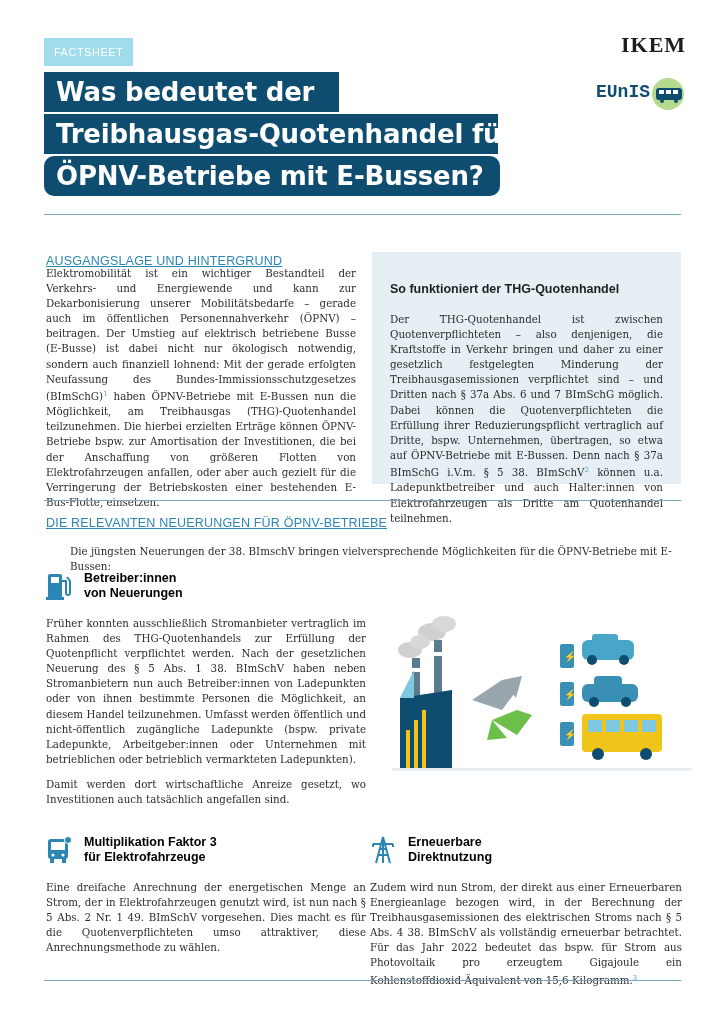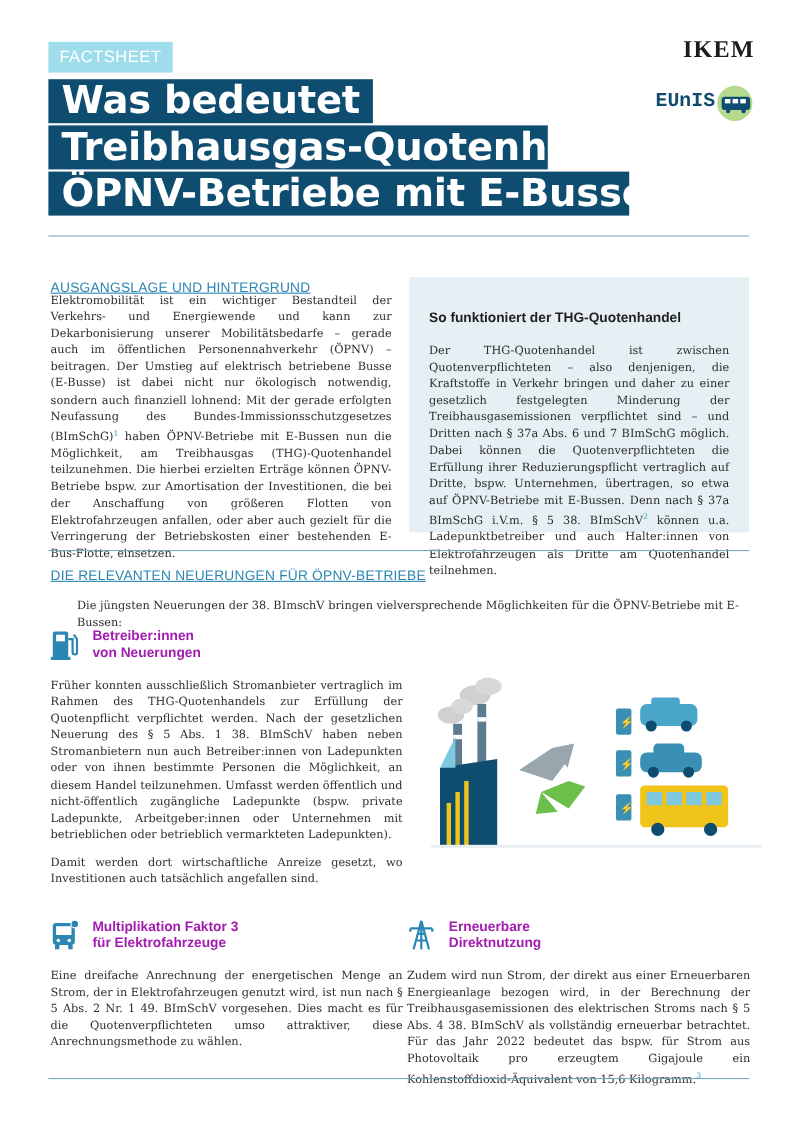--- a/index.html
+++ b/index.html
@@ -3,31 +3,31 @@
 <meta charset="utf-8">
 <style>
   * { box-sizing: border-box; margin: 0; padding: 0; }
   html, body { width: 724px; height: 1024px; background: #ffffff; overflow: hidden; }
   body { position: relative; font-family: "DejaVu Serif", serif; color: #2b2b2b; }
 
   
   .tag {
     position: absolute; left: 44px; top: 38px; height: 28px; padding: 0 10px;
     background: #9fdcec; color: #ffffff; font-family: "Liberation Sans", sans-serif;
-    font-size: 15px; line-height: 28px; letter-spacing: 0.5px;
+    font-size: 11px; line-height: 28px; letter-spacing: 0.5px;
   }
   .title-line {
     position: absolute; left: 44px; background: #0f4d70; color: #ffffff;
-    font-family: "DejaVu Sans", sans-serif; font-weight: bold; font-size: 35px;
+    font-family: "DejaVu Sans", sans-serif; font-weight: bold; font-size: 26px;
     line-height: 40px; height: 40px; padding: 0 12px; white-space: nowrap;
     letter-spacing: -0.2px;
   }
   .t1 { top: 72px; width: 295px; }
   .t2 { top: 114px; width: 454px; }
-  .t3 { top: 156px; width: 528px; }
+  .t3 { top: 156px; width: 456px; border-radius: 10px; }
 
   .logo-ikem {
     position: absolute; left: 621px; top: 32px; font-family: Liberation Serif, serif;
     font-weight: bold; font-size: 22px; color: #1d1d1d; letter-spacing: 1px;
   }
   .logo-eunis {
     position: absolute; left: 596px; top: 76px; width: 90px; height: 36px;
   }
   .logo-eunis .txt {
     position: absolute; left: 0; top: 6px; font-family: Liberation Mono, monospace;
@@ -55,21 +55,21 @@
     margin-bottom: 16px; margin-top: 16px;
   }
   .infobox p { font-size: 10.3px; line-height: 15.1px; text-align: justify; }
 
   .subhead {
     position: absolute; display: flex; align-items: flex-start; gap: 12px;
   }
   .subhead .icon { width: 26px; height: 30px; flex: 0 0 26px; }
   .subhead .label {
     font-family: "Liberation Sans", sans-serif; font-weight: bold; font-size: 12.5px;
-    line-height: 15px; color: #a21caf;
+    line-height: 15px; color: #000000;
   }
 
   .illus { position: absolute; left: 392px; top: 610px; width: 300px; height: 165px; }
 </style>
 </head>
 <body>
 
 <div class="tag">FACTSHEET</div>
 <div class="title-line t1">Was bedeutet der</div>
 <div class="title-line t2">Treibhausgas-Quotenhandel für</div>

